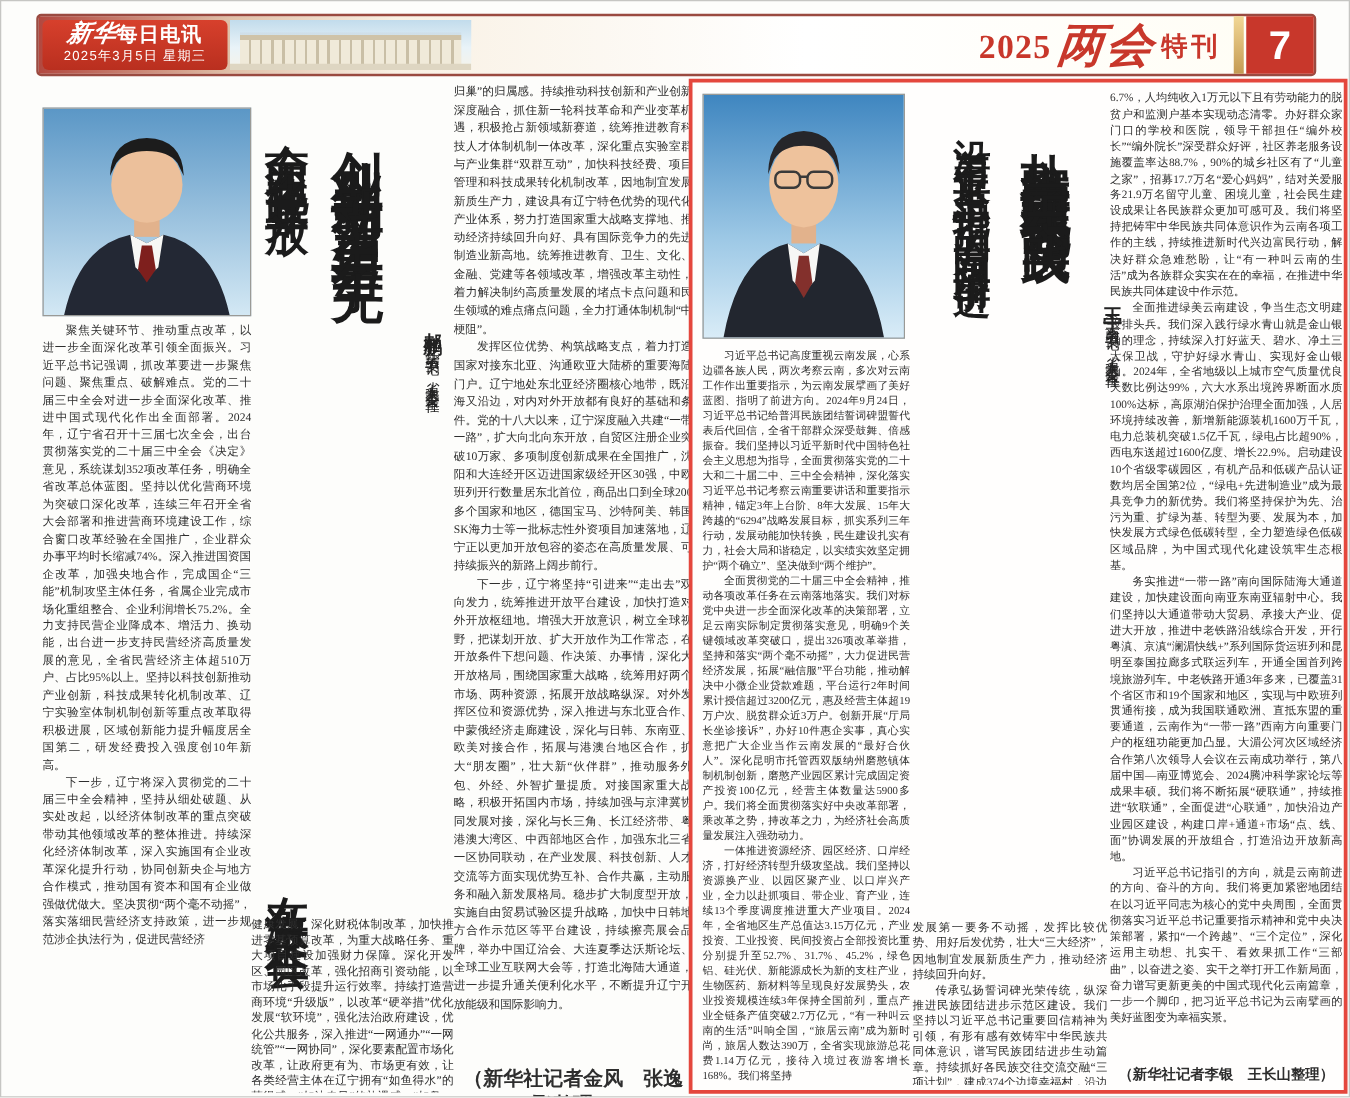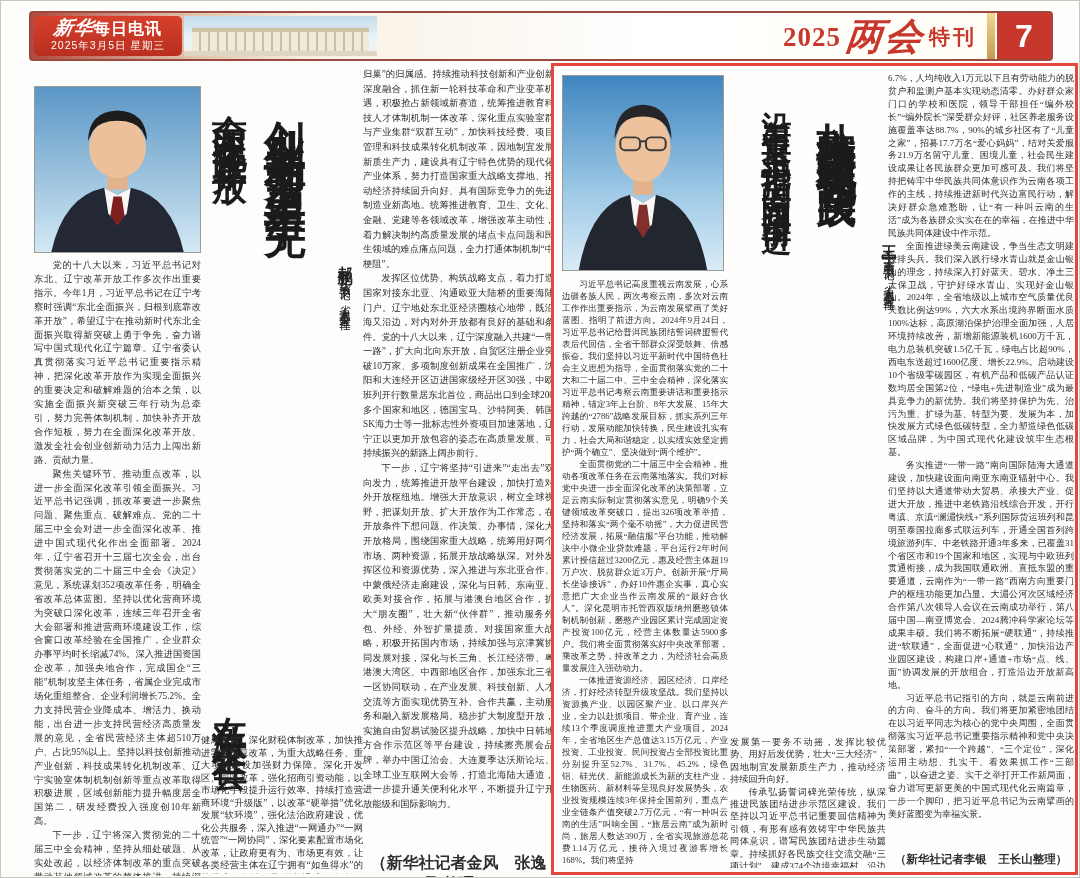--- a/index.html
+++ b/index.html
@@ -95,21 +95,20 @@
         <rect width="162" height="190" fill="url(#bgL)"></rect>
         <rect x="71" y="98" width="20" height="20" fill="#e2b28c"></rect>
         <ellipse cx="81" cy="70" rx="28" ry="35" fill="#ecc09b"></ellipse>
         <path d="M52,62 Q53,28 81,27 Q109,28 110,62 L105,50 Q98,39 81,39 Q64,39 57,50 Z" fill="#1c1c1c"></path>
         <path d="M16,190 Q28,126 68,116 L81,124 L94,116 Q134,126 146,190 Z" fill="#232834"></path>
         <path d="M68,116 L81,124 L94,116 L90,146 L81,156 L72,146 Z" fill="#f7f7f5"></path>
         <path d="M77,126 L85,126 L88,148 L81,160 L74,148 Z" fill="#7e1f1d"></path>
       </svg>
     </div>
     <div class="bodytext l-col1">
-      <p>党的十八大以来，习近平总书记对东北、辽宁改革开放工作多次作出重要指示。今年1月，习近平总书记在辽宁考察时强调“东北全面振兴，归根到底靠改革开放”，希望辽宁在推动新时代东北全面振兴取得新突破上勇于争先，奋力谱写中国式现代化辽宁篇章。辽宁省委认真贯彻落实习近平总书记重要指示精神，把深化改革开放作为实现全面振兴的重要决定和破解难题的治本之策，以实施全面振兴新突破三年行动为总牵引，努力完善体制机制，加快补齐开放合作短板，努力在全面深化改革开放、激发全社会创业创新动力活力上闯出新路、贡献力量。</p>
       <p>聚焦关键环节、推动重点改革，以进一步全面深化改革引领全面振兴。习近平总书记强调，抓改革要进一步聚焦问题、聚焦重点、破解难点。党的二十届三中全会对进一步全面深化改革、推进中国式现代化作出全面部署。2024年，辽宁省召开十三届七次全会，出台贯彻落实党的二十届三中全会《决定》意见，系统谋划352项改革任务，明确全省改革总体蓝图。坚持以优化营商环境为突破口深化改革，连续三年召开全省大会部署和推进营商环境建设工作，综合窗口改革经验在全国推广，企业群众办事平均时长缩减74%。深入推进国资国企改革，加强央地合作，完成国企“三能”机制攻坚主体任务，省属企业完成市场化重组整合、企业利润增长75.2%。全力支持民营企业降成本、增活力、换动能，出台进一步支持民营经济高质量发展的意见，全省民营经济主体超510万户、占比95%以上。坚持以科技创新推动产业创新，科技成果转化机制改革、辽宁实验室体制机制创新等重点改革取得积极进展，区域创新能力提升幅度居全国第二，研发经费投入强度创10年新高。</p>
       <p>下一步，辽宁将深入贯彻党的二十届三中全会精神，坚持从细处破题、从实处改起，以经济体制改革的重点突破带动其他领域改革的整体推进。持续深化经济体制改革，深入实施国有企业改革深化提升行动，协同创新央企与地方合作模式，推动国有资本和国有企业做强做优做大。坚决贯彻“两个毫不动摇”，落实落细民营经济支持政策，进一步规范涉企执法行为，促进民营经济</p>
     </div>
     <div class="vkicker l-kicker">
       <span>全面深化改革开放</span>
       <span>在激发全社会</span>
     </div>
     <div class="vheadline l-main">创业创新动力活力上勇于争先</div>
     <div class="vbyline l-byline">
       <span class="bname">郝鹏</span><span class="btitle">（辽宁省委书记、省人大常委会主任）</span>
@@ -141,21 +140,21 @@
         <path d="M52,64 Q53,30 81,29 Q109,30 110,64 L105,52 Q98,41 81,41 Q64,41 57,52 Z" fill="#26262a"></path>
         <rect x="58" y="62" width="20" height="13" rx="5" fill="none" stroke="#3a3a3a" stroke-width="2"></rect>
         <rect x="84" y="62" width="20" height="13" rx="5" fill="none" stroke="#3a3a3a" stroke-width="2"></rect>
         <line x1="78" y1="66" x2="84" y2="66" stroke="#3a3a3a" stroke-width="2"></line>
         <path d="M16,196 Q28,130 68,120 L81,128 L94,120 Q134,130 146,196 Z" fill="#22262f"></path>
         <path d="M68,120 L81,128 L94,120 L90,150 L81,160 L72,150 Z" fill="#f7f7f5"></path>
         <path d="M77,130 L85,130 L88,152 L81,164 L74,152 Z" fill="#83302c"></path>
       </svg>
     </div>
     <div class="bodytext r-col1">
-      <p>习近平总书记高度重视云南发展，心系边疆各族人民，两次考察云南，多次对云南工作作出重要指示，为云南发展擘画了美好蓝图、指明了前进方向。2024年9月24日，习近平总书记给普洱民族团结誓词碑盟誓代表后代回信，全省干部群众深受鼓舞、倍感振奋。我们坚持以习近平新时代中国特色社会主义思想为指导，全面贯彻落实党的二十大和二十届二中、三中全会精神，深化落实习近平总书记考察云南重要讲话和重要指示精神，锚定3年上台阶、8年大发展、15年大跨越的“2786”战略发展目标，抓实系列三年行动，发展动能加快转换，民生建设扎实有力，社会大局和谐稳定，以实绩实效坚定拥护“两个确立”、坚决做到“两个维护”。</p>
+      <p>习近平总书记高度重视云南发展，心系边疆各族人民，两次考察云南，多次对云南工作作出重要指示，为云南发展擘画了美好蓝图、指明了前进方向。2024年9月24日，习近平总书记给普洱民族团结誓词碑盟誓代表后代回信，全省干部群众深受鼓舞、倍感振奋。我们坚持以习近平新时代中国特色社会主义思想为指导，全面贯彻落实党的二十大和二十届二中、三中全会精神，深化落实习近平总书记考察云南重要讲话和重要指示精神，锚定3年上台阶、8年大发展、15年大跨越的“6294”战略发展目标，抓实系列三年行动，发展动能加快转换，民生建设扎实有力，社会大局和谐稳定，以实绩实效坚定拥护“两个确立”、坚决做到“两个维护”。</p>
       <p>全面贯彻党的二十届三中全会精神，推动各项改革任务在云南落地落实。我们对标党中央进一步全面深化改革的决策部署，立足云南实际制定贯彻落实意见，明确9个关键领域改革突破口，提出326项改革举措，坚持和落实“两个毫不动摇”，大力促进民营经济发展，拓展“融信服”平台功能，推动解决中小微企业贷款难题，平台运行2年时间累计授信超过3200亿元，惠及经营主体超19万户次、脱贫群众近3万户。创新开展“厅局长坐诊接诉”，办好10件惠企实事，真心实意把广大企业当作云南发展的“最好合伙人”。深化昆明市托管西双版纳州磨憨镇体制机制创新，磨憨产业园区累计完成固定资产投资100亿元，经营主体数量达5900多户。我们将全面贯彻落实好中央改革部署，乘改革之势，持改革之力，为经济社会高质量发展注入强劲动力。</p>
       <p>一体推进资源经济、园区经济、口岸经济，打好经济转型升级攻坚战。我们坚持以资源换产业、以园区聚产业、以口岸兴产业，全力以赴抓项目、带企业、育产业，连续13个季度调度推进重大产业项目。2024年，全省地区生产总值达3.15万亿元，产业投资、工业投资、民间投资占全部投资比重分别提升至52.7%、31.7%、45.2%，绿色铝、硅光伏、新能源成长为新的支柱产业，生物医药、新材料等呈现良好发展势头，农业投资规模连续3年保持全国前列，重点产业全链条产值突破2.7万亿元，“有一种叫云南的生活”叫响全国，“旅居云南”成为新时尚，旅居人数达390万，全省实现旅游总花费1.14万亿元，接待入境过夜游客增长168%。我们将坚持</p>
     </div>
     <div class="vkicker r-kicker">
       <span>沿着习近平总书记指引的方向阔步前进</span>
     </div>
     <div class="vheadline r-main">扎实推进中国式现代化云南实践</div>
     <div class="vbyline r-byline">
       <span class="bname">王宁</span><span class="btitle">（云南省委书记、省人大常委会主任）</span>
     </div>

